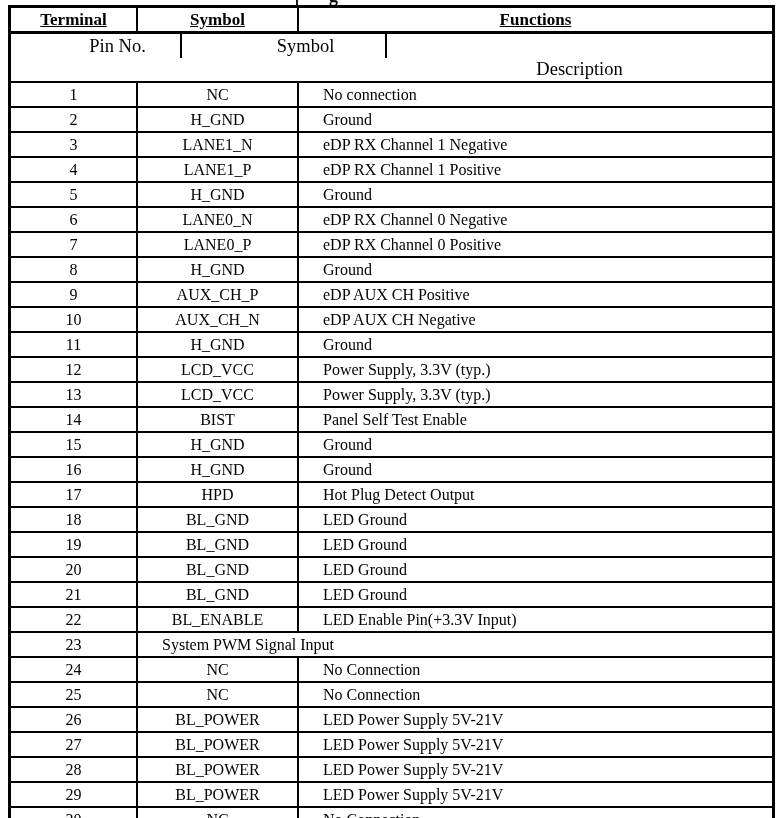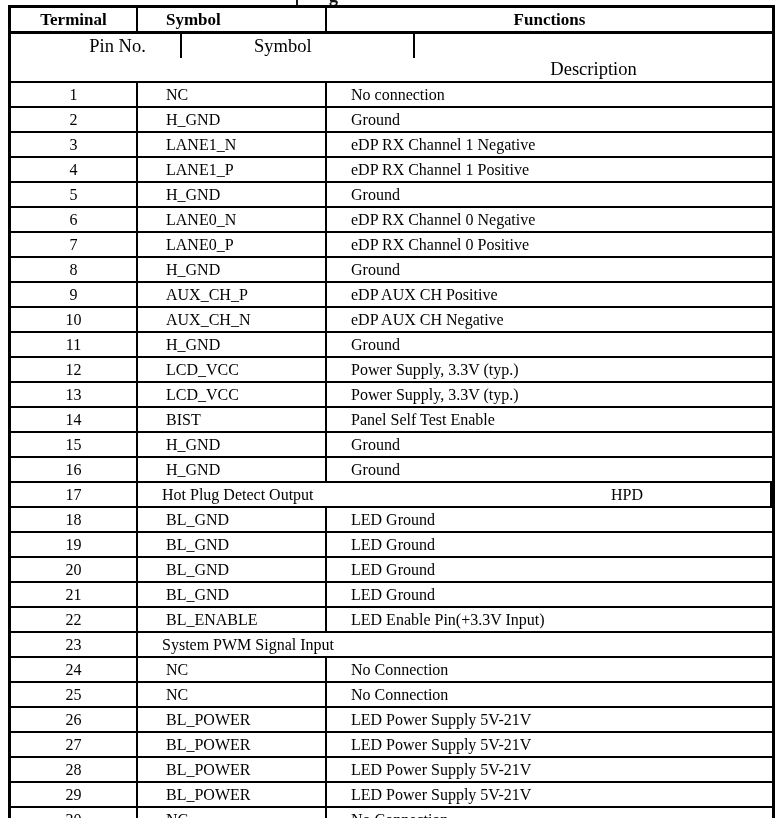--- a/index.html
+++ b/index.html
@@ -61,38 +61,38 @@
 
   .row .c1 {
     width: 125px;
     border-right: 2px solid #000000;
     text-align: center;
     flex: none;
   }
   .row .c2 {
     width: 159px;
     border-right: 2px solid #000000;
-    text-align: left;
+    text-align: center;
     flex: none;
-    margin-left: 28px;
   }
   .row .c3 {
     flex: 1;
     padding-left: 24px;
     text-align: left;
   }
 
   .row.header {
     border-bottom: 3px solid #000000;
   }
   .row.header .cell {
     font-weight: bold;
     font-size: 17px;
     line-height: 23px;
     height: 23px;
+    text-decoration: underline;
   }
   .row.header .c3 {
     text-align: center;
     padding-left: 0;
   }
 
   .row.subheader .cell {
     font-size: 18.5px;
     line-height: 24px;
     height: 24px;
@@ -213,22 +213,22 @@
         <div class="cell c2">H_GND</div>
         <div class="cell c3">Ground</div>
       </div>
       <div class="row data">
         <div class="cell c1">16</div>
         <div class="cell c2">H_GND</div>
         <div class="cell c3">Ground</div>
       </div>
       <div class="row data">
         <div class="cell c1">17</div>
+        <div class="cell c2">HPD</div>
         <div class="cell c3">Hot Plug Detect Output</div>
-        <div class="cell c2">HPD</div>
       </div>
       <div class="row data">
         <div class="cell c1">18</div>
         <div class="cell c2">BL_GND</div>
         <div class="cell c3">LED Ground</div>
       </div>
       <div class="row data">
         <div class="cell c1">19</div>
         <div class="cell c2">BL_GND</div>
         <div class="cell c3">LED Ground</div>

